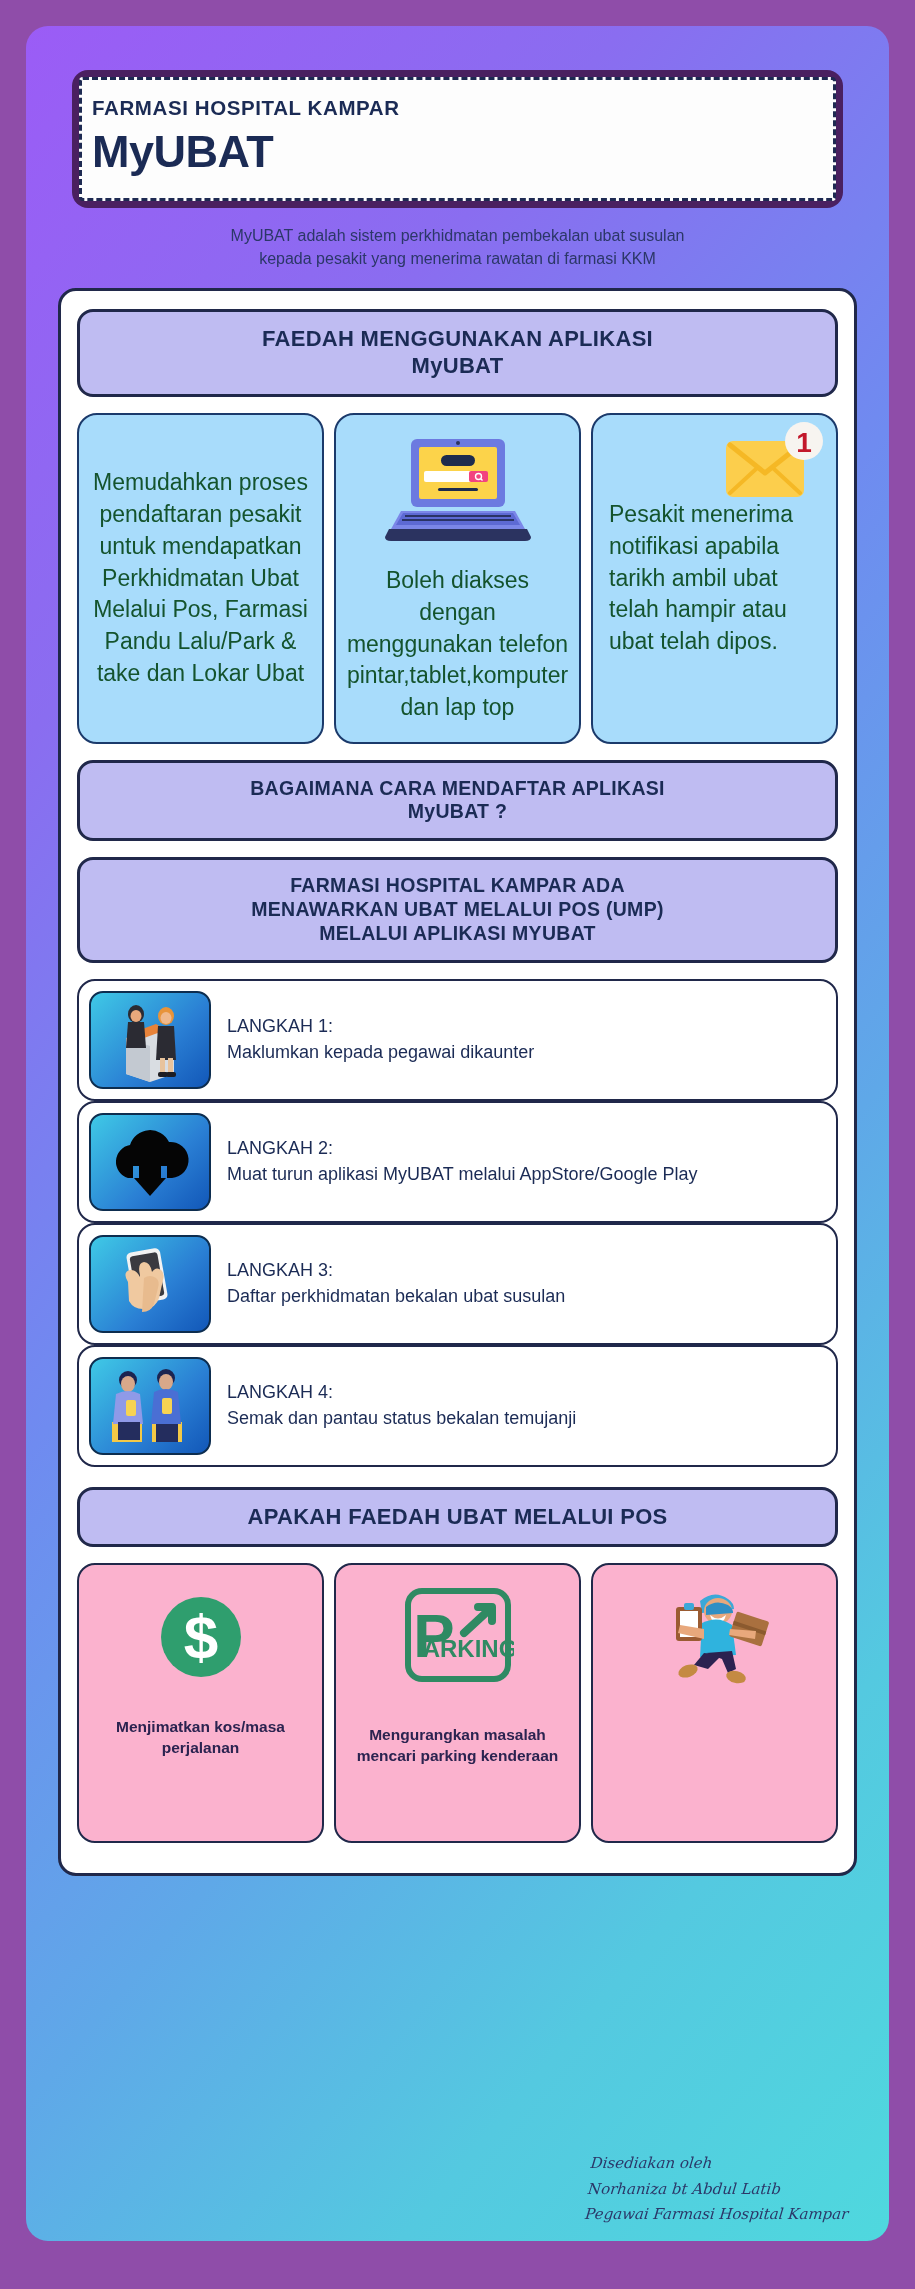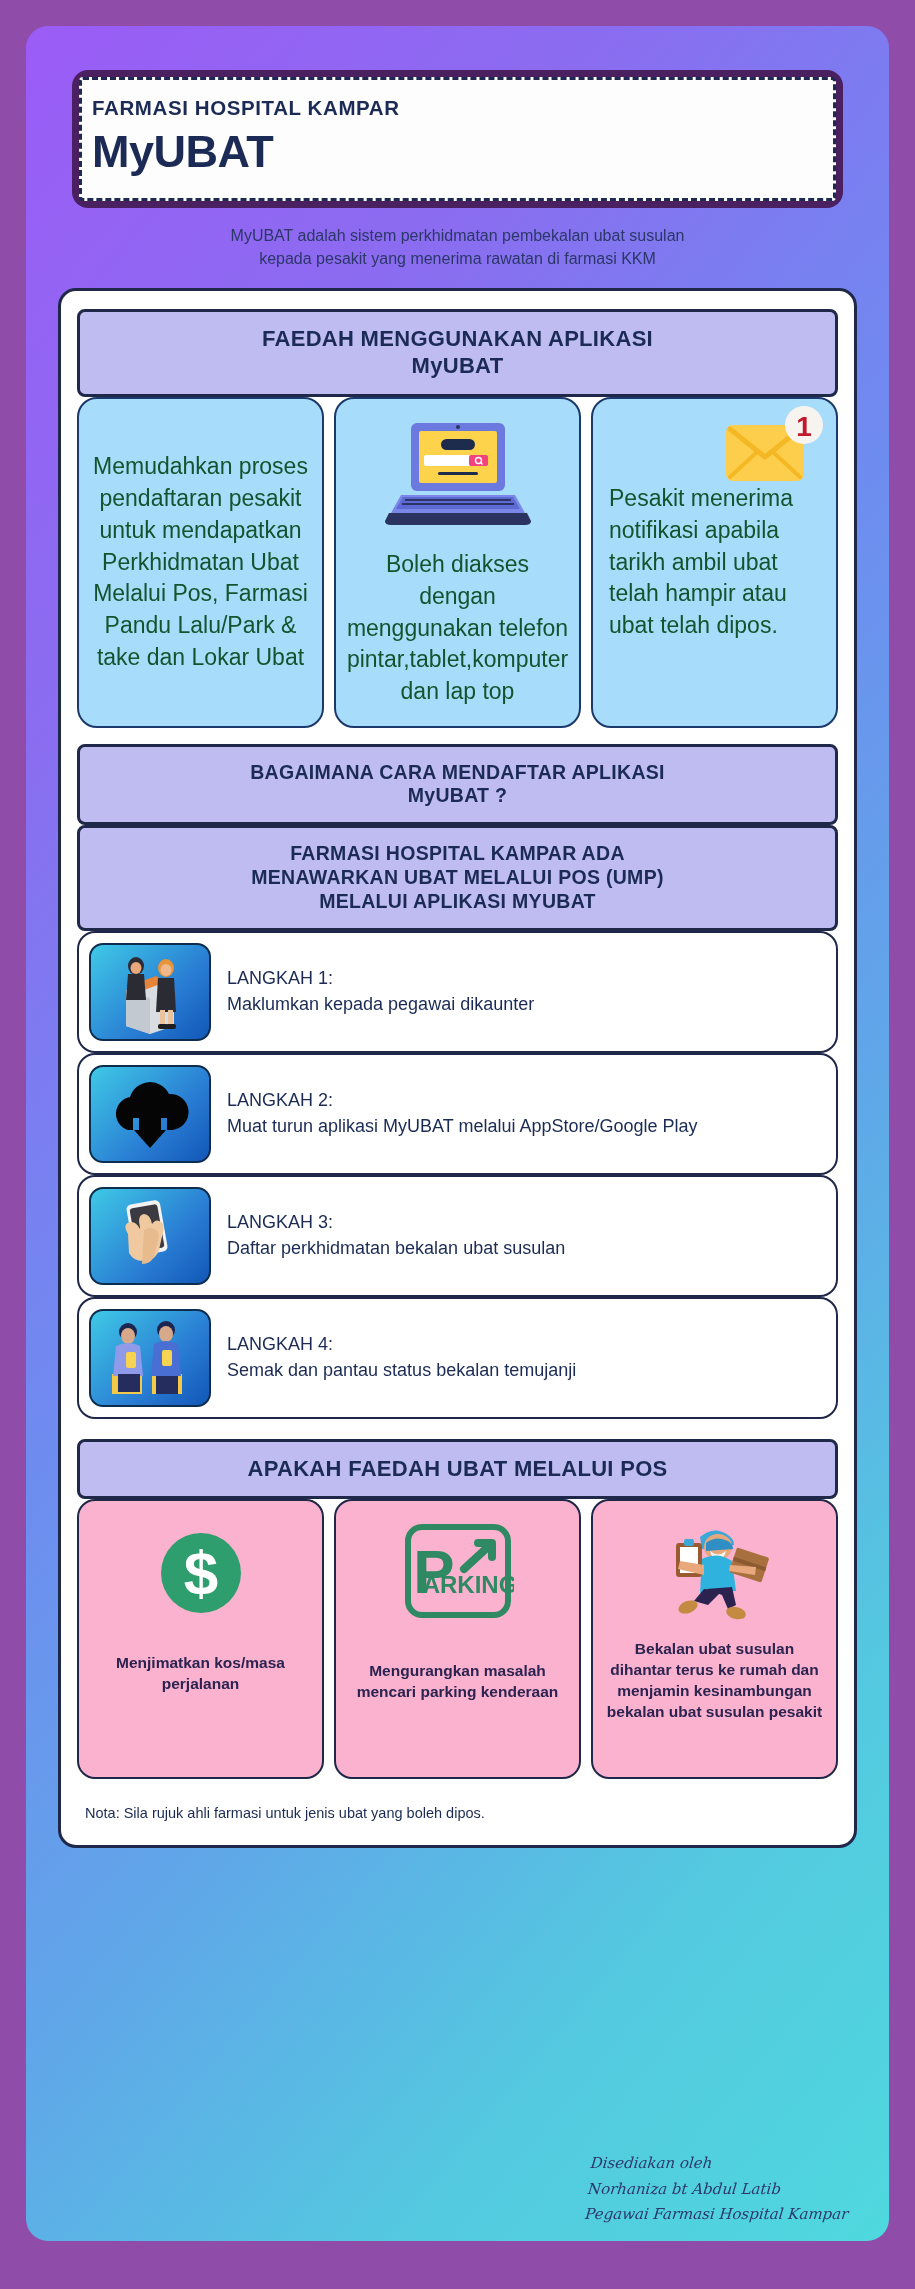--- a/index.html
+++ b/index.html
@@ -81,28 +81,29 @@
     border: 3px solid #20284a;
     border-radius: 18px;
     margin: 0 10px 0 10px;
     padding: 18px 16px 16px 16px;
   }
 
   
   .banner {
     background: #bfbcf2;
     border: 3px solid #20284a;
-    border-radius: 8px;
+    border-radius: 16px;
     text-align: center;
     color: #1b2b55;
     font-weight: bold;
     padding: 14px 7px;
     font-size: 22px;
     line-height: 1.22;
     letter-spacing: 0.3px;
+    margin-bottom: 16px;
   }
   .banner.small { font-size: 19.5px; }
 
   
   .benefit-row {
     display: flex;
     gap: 10px;
     margin-bottom: 16px;
     align-items: stretch;
   }
@@ -409,25 +410,23 @@
                 <rect x="72" y="30" width="34" height="26" rx="2" fill="#a9703f"></rect>
                 <rect x="72" y="40" width="34" height="4" fill="#8b5a2f"></rect>
               </g>
               <path d="M70 44 l26 2 l-1 8 l-26 -4 Z" fill="#e8a87c"></path>
               <path d="M46 68 l26 -2 l4 18 l-8 4 l-6 -14 Z" fill="#2b2250"></path>
               <path d="M44 68 l18 2 l-14 14 l-14 -4 Z" fill="#2b2250"></path>
               <ellipse cx="28" cy="86" rx="10" ry="6" fill="#c48a42" transform="rotate(-20 28 86)"></ellipse>
               <ellipse cx="76" cy="92" rx="10" ry="6" fill="#c48a42" transform="rotate(14 76 92)"></ellipse>
             </svg>
           </div>
-          <div class="pink-text">Bekalan ubat susulan dihantar terus ke rumah dan menjamin kesinambungan bekalan ubat susulan pesakit</div>
-        </div>
-      </div>
-
-      <div class="note">Nota: Sila rujuk ahli farmasi untuk jenis ubat yang boleh dipos.</div>
+        </div>
+      </div>
+
     </div>
 
     <div class="signature">
       <div>Disediakan oleh</div>
       <div>Norhaniza bt Abdul Latib</div>
       <div>Pegawai Farmasi Hospital Kampar</div>
     </div>
 
   </div>
 </div>

